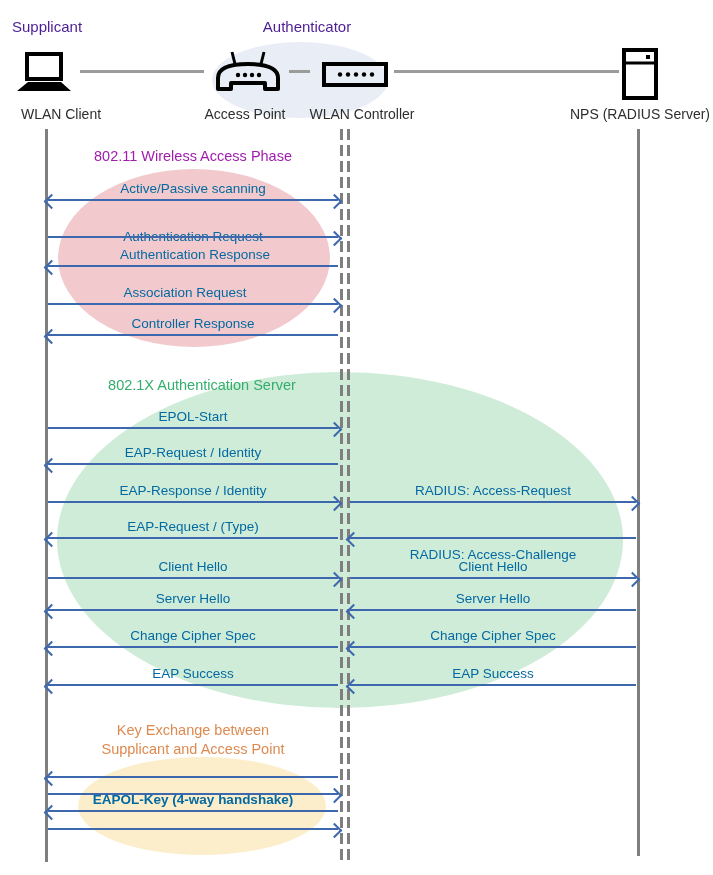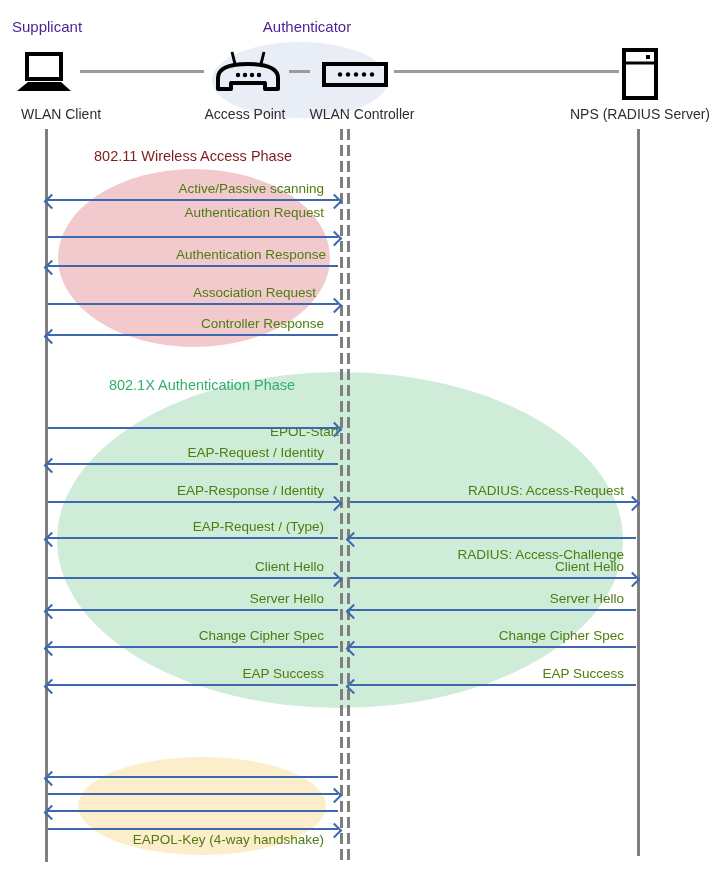--- a/index.html
+++ b/index.html
@@ -19,21 +19,21 @@
   .ellipse{position:absolute;border-radius:50%;z-index:0;}
   
   .lifeline{position:absolute;width:3px;background:var(--life);z-index:1;}
   .dashline{position:absolute;width:3px;z-index:1;
     background:repeating-linear-gradient(to bottom, var(--life) 0 11px, transparent 11px 16px);}
   
   .connector{position:absolute;top:70px;height:3px;background:var(--conn);z-index:0;}
   
   .phase-title{position:absolute;font-size:14.5px;text-align:center;z-index:2;line-height:19px;white-space:nowrap;}
   
-  .msg-label{position:absolute;height:17px;font-size:13.5px;line-height:17px;text-align:right;color:#4d7c0f;z-index:3;white-space:nowrap;}
+  .msg-label{position:absolute;height:17px;font-size:13.5px;line-height:17px;text-align:center;color:#0369a1;z-index:3;white-space:nowrap;}
   .arrow{position:absolute;height:0;border-top:2px solid var(--arrow);z-index:3;}
   .head{position:absolute;width:9px;height:9px;top:-5.5px;}
   .head-r{right:-2px;border-top:2px solid var(--arrow);border-right:2px solid var(--arrow);transform:rotate(45deg);}
   .head-l{left:-2px;border-top:2px solid var(--arrow);border-left:2px solid var(--arrow);transform:rotate(-45deg);}
   .icon{position:absolute;z-index:2;}
 </style>
 </head>
 <body>
 
 <div class="canvas">
@@ -84,46 +84,50 @@
 
   <div class="ellipse phase-ellipse" style="left: 58px; top: 169px; width: 272px; height: 178px; background: rgb(242, 202, 205);"></div>
   <div class="ellipse phase-ellipse" style="left: 57px; top: 372px; width: 566px; height: 336px; background: rgb(207, 236, 217);"></div>
   <div class="ellipse phase-ellipse" style="left: 78px; top: 757px; width: 248px; height: 98px; background: rgb(253, 238, 203);"></div>
 
   <div class="lifeline" style="left:45px;top:129px;height:733px;"></div>
   <div class="dashline" style="left:340px;top:129px;height:731px;"></div>
   <div class="dashline" style="left:347px;top:129px;height:731px;"></div>
   <div class="lifeline" style="left:637px;top:129px;height:727px;"></div>
 
-  <div class="phase-title" style="left: 63px; top: 147px; width: 260px; color: #7f1d1d;">802.11 Wireless Access Phase</div>
-  <div class="phase-title" style="left: 72px; top: 376px; width: 260px; color: rgb(51, 174, 109);">802.1X Authentication Phase</div>
+  <div class="phase-title" style="left: 63px; top: 147px; width: 260px; color: #a21caf;">802.11 Wireless Access Phase</div>
+  <div class="phase-title" style="left: 72px; top: 376px; width: 260px; color: rgb(51, 174, 109);">802.1X Authentication Server</div>
+  <div class="phase-title" style="left: 73px; top: 721px; width: 240px; color: rgb(222, 138, 79);">
+    <div>Key Exchange between</div>
+    <div>Supplicant and Access Point</div>
+  </div>
 
   <div id="messages">
       <div class="msg-label" style="left: 62px; width: 262px; top: 180px;">Active/Passive scanning</div>
       <div class="arrow" style="left: 48px; width: 290px; top: 199px;">
         <span class="head head-r"></span>
         <span class="head head-l"></span>
       </div>
-      <div class="msg-label" style="left: 62px; width: 262px; top: 204px;">Authentication Request</div>
+      <div class="msg-label" style="left: 62px; width: 262px; top: 228px;">Authentication Request</div>
       <div class="arrow" style="left: 48px; width: 290px; top: 236px;">
         <span class="head head-r"></span>
       </div>
       <div class="msg-label" style="left: 64px; width: 262px; top: 246px;">Authentication Response</div>
       <div class="arrow" style="left: 48px; width: 290px; top: 265px;">
         <span class="head head-l"></span>
       </div>
       <div class="msg-label" style="left: 54px; width: 262px; top: 284px;">Association Request</div>
       <div class="arrow" style="left: 48px; width: 290px; top: 303px;">
         <span class="head head-r"></span>
       </div>
       <div class="msg-label" style="left: 62px; width: 262px; top: 315px;">Controller Response</div>
       <div class="arrow" style="left: 48px; width: 290px; top: 334px;">
         <span class="head head-l"></span>
       </div>
-      <div class="msg-label" style="left: 77px; width: 262px; top: 408px; margin-top: 15px;">EPOL-Start</div>
+      <div class="msg-label" style="left: 62px; width: 262px; top: 408px;">EPOL-Start</div>
       <div class="arrow" style="left: 48px; width: 290px; top: 427px;">
         <span class="head head-r"></span>
       </div>
       <div class="msg-label" style="left: 62px; width: 262px; top: 444px;">EAP-Request / Identity</div>
       <div class="arrow" style="left: 48px; width: 290px; top: 463px;">
         <span class="head head-l"></span>
       </div>
       <div class="msg-label" style="left: 62px; width: 262px; top: 482px;">EAP-Response / Identity</div>
       <div class="arrow" style="left: 48px; width: 290px; top: 501px;">
         <span class="head head-r"></span>
@@ -147,21 +151,21 @@
       <div class="msg-label" style="left: 62px; width: 262px; top: 665px;">EAP Success</div>
       <div class="arrow" style="left: 48px; width: 290px; top: 684px;">
         <span class="head head-l"></span>
       </div>
       <div class="arrow" style="left: 48px; width: 290px; top: 776px;">
         <span class="head head-l"></span>
       </div>
       <div class="arrow" style="left: 48px; width: 290px; top: 793px;">
         <span class="head head-r"></span>
       </div>
-      <div class="msg-label" style="left: 62px; width: 262px; top: 831px;">EAPOL-Key (4-way handshake)</div>
+      <div class="msg-label" style="left: 62px; width: 262px; top: 791px; font-weight: bold;">EAPOL-Key (4-way handshake)</div>
       <div class="arrow" style="left: 48px; width: 290px; top: 810px;">
         <span class="head head-l"></span>
       </div>
       <div class="arrow" style="left: 48px; width: 290px; top: 828px;">
         <span class="head head-r"></span>
       </div>
       <div class="msg-label" style="left: 362px; width: 262px; top: 482px;">RADIUS: Access-Request</div>
       <div class="arrow" style="left: 350px; width: 286px; top: 501px;">
         <span class="head head-r"></span>
       </div>

